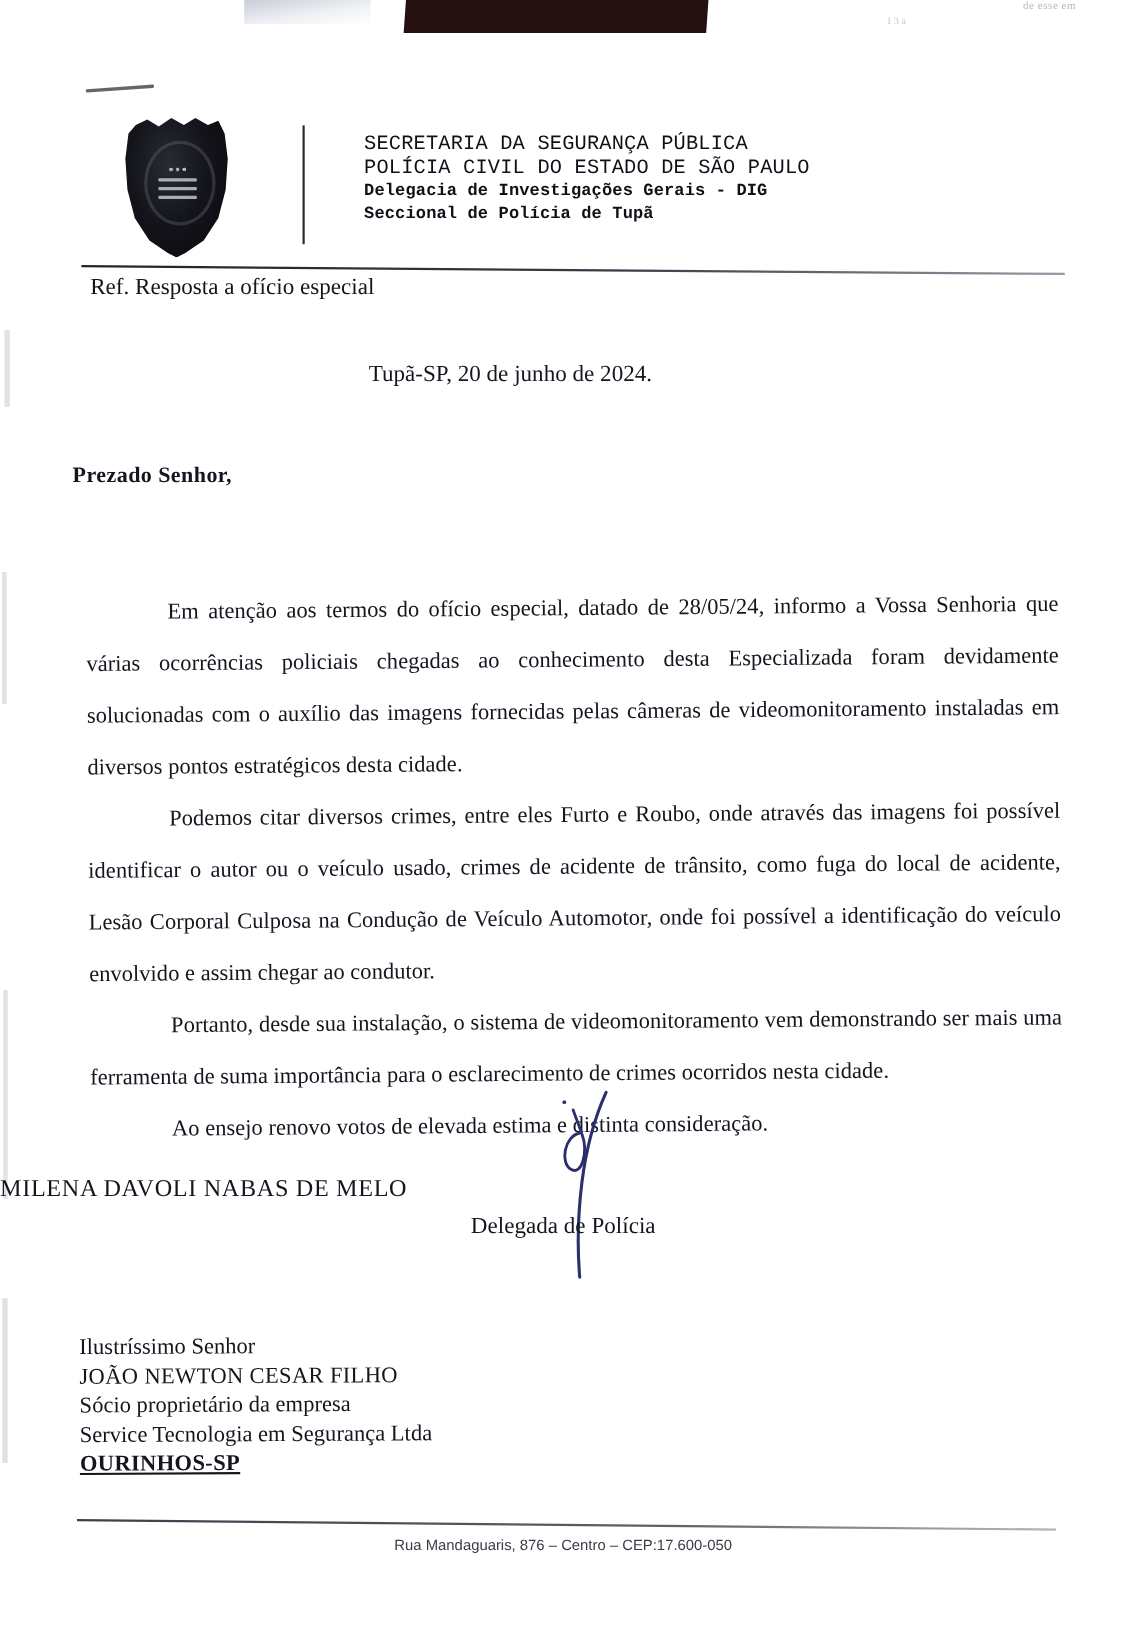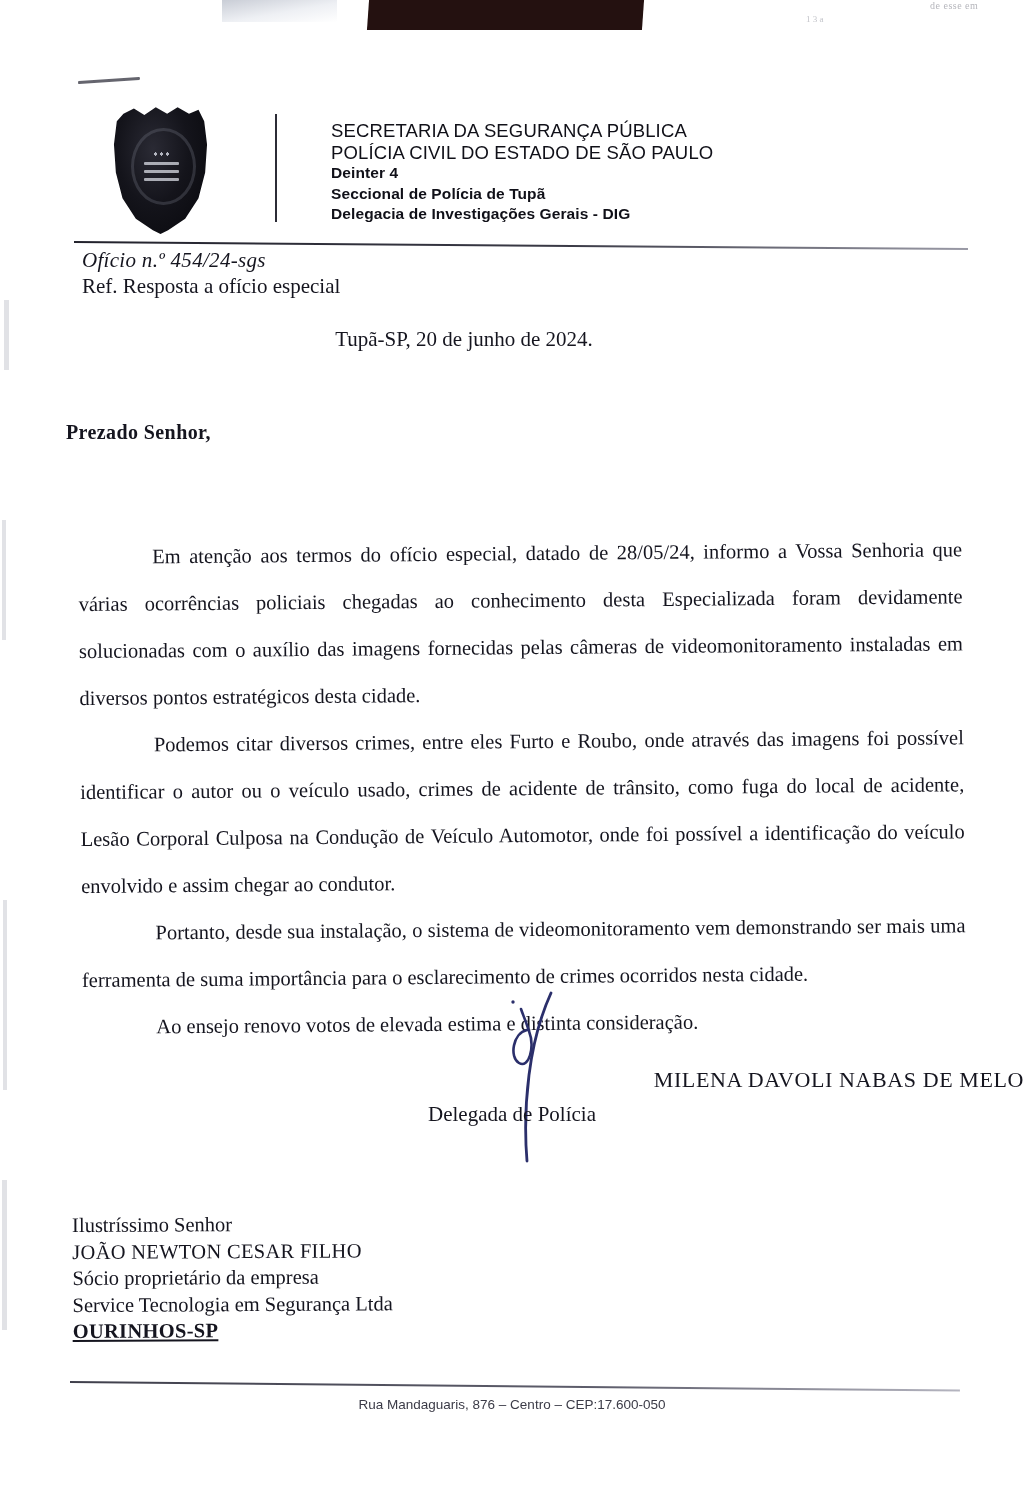--- a/index.html
+++ b/index.html
@@ -111,21 +111,21 @@
   }
   .header-divider {
     position: absolute;
     left: 275px; top: 14px;
     width: 2px; height: 108px;
     background: #2c2c36;
   }
   .org-block {
     position: absolute;
     left: 331px; top: 20px;
-    font-family: Liberation Sans, sans-serif;
+    font-family: Liberation Mono, monospace;
     color: #101018;
   }
   .org-line-1, .org-line-2 {
     font-size: 18.5px;
     line-height: 21.5px;
     letter-spacing: .15px;
     white-space: nowrap;
   }
   .org-line-small {
     font-size: 15.5px;
@@ -212,21 +212,21 @@
     left: 0; top: 985px; width: 1024px; height: 185px;
   }
   .signature-ink {
     position: absolute;
     left: 455px; top: 0;
     width: 150px; height: 180px;
   }
   .sig-name {
     position: absolute;
     left: 0; top: 82px; width: 1024px;
-    text-align: right;
+    text-align: left;
     font-size: 22px;
     letter-spacing: .6px;
     white-space: nowrap;
   }
   .sig-role {
     position: absolute;
     left: 0; top: 117px; width: 1024px;
     text-align: center;
     font-size: 21px;
     white-space: nowrap;
@@ -285,30 +285,28 @@
       <div class="badge-inner-ring"></div>
       <div class="badge-dots"></div>
       <div class="badge-bar b1"></div>
       <div class="badge-bar b2"></div>
       <div class="badge-bar b3"></div>
     </div>
     <div class="header-divider"></div>
     <div class="org-block">
       <div class="org-line-1">SECRETARIA DA SEGURANÇA PÚBLICA</div>
       <div class="org-line-2">POLÍCIA CIVIL DO ESTADO DE SÃO PAULO</div>
-      <div class="org-line-small">Deinter 4</div>
+      <div class="org-line-small">Delegacia de Investigações Gerais - DIG</div>
       <div class="org-line-small">Seccional de Polícia de Tupã</div>
-      <div class="org-line-small">Delegacia de Investigações Gerais - DIG</div>
     </div>
   </div>
 
   <div class="rule-top"></div>
 
   <div class="ref-block">
-    <div class="oficio-num">Ofício n.º 454/24-sgs</div>
     <div class="ref-line">Ref. Resposta a ofício especial</div>
   </div>
 
   <div class="date-line">Tupã-SP, 20 de junho de 2024.</div>
 
   <div class="salutation">Prezado Senhor,</div>
 
   <div class="body-text">
     <p>Em atenção aos termos do ofício especial, datado de 28/05/24, informo a Vossa Senhoria que várias ocorrências policiais chegadas ao conhecimento desta Especializada foram devidamente solucionadas com o auxílio das imagens fornecidas pelas câmeras de videomonitoramento instaladas em diversos pontos estratégicos desta cidade.</p>
     <p>Podemos citar diversos crimes, entre eles Furto e Roubo, onde através das imagens foi possível identificar o autor ou o veículo usado, crimes de acidente de trânsito, como fuga do local de acidente, Lesão Corporal Culposa na Condução de Veículo Automotor, onde foi possível a identificação do veículo envolvido e assim chegar ao condutor.</p>

